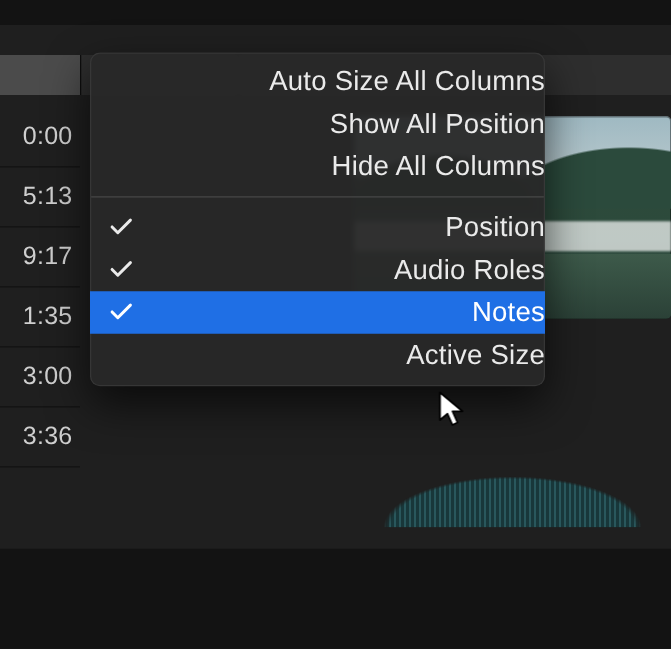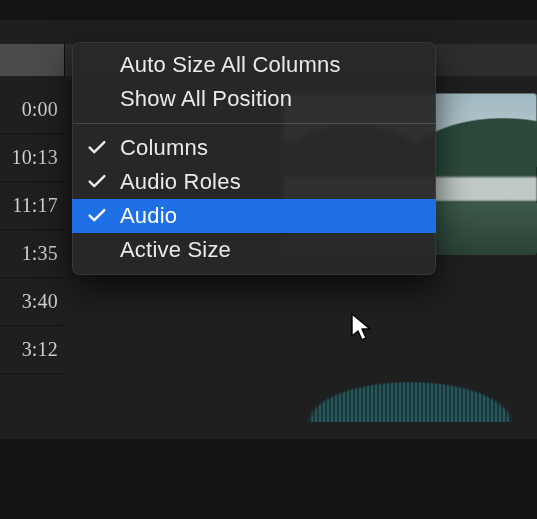--- a/index.html
+++ b/index.html
@@ -67,21 +67,20 @@
     display: flex;
     align-items: center;
     justify-content: flex-end;
     padding-right: 6px;
     box-sizing: border-box;
     color: #cfcfcf;
     font-size: 20px;
     font-weight: 300;
     letter-spacing: 0.2px;
     white-space: nowrap;
-    font-family: Liberation Serif, serif;
   }
 
   .thumb {
     position: absolute;
     left: 283px;
     top: 93px;
     width: 254px;
     height: 162px;
     border-radius: 4px;
     overflow: hidden;
@@ -165,23 +164,23 @@
     font-size: 22px;
     font-weight: 400;
     backdrop-filter: blur(2px);
   }
   .menu .item {
     position: relative;
     display: flex;
     align-items: center;
     height: 34px;
     padding-left: 48px;
-    padding-right: 18px;
     white-space: nowrap;
     letter-spacing: 0.2px;
+    justify-content: flex-end;
   }
   .menu .item.enabled { cursor: default; }
   .menu .item.hover {
     background: #1f6fe5;
     color: #ffffff;
   }
   .menu .check {
     position: absolute;
     left: 14px;
     top: 50%;
@@ -220,82 +219,85 @@
     <div class="lit"></div>
     <div class="divider" style="left:64px"></div>
     <div class="divider" style="left:190px"></div>
   </div>
 
   <div class="time-col">
     <div class="time-cell">
         <span>0:00</span>
       </div>
     <div class="time-cell">
-        <span>10:13</span>
-      </div>
-    <div class="time-cell">
-        <span>11:17</span>
+        <span>5:13</span>
+      </div>
+    <div class="time-cell">
+        <span>9:17</span>
       </div>
     <div class="time-cell">
         <span>1:35</span>
       </div>
     <div class="time-cell">
-        <span>3:40</span>
-      </div>
-    <div class="time-cell">
-        <span>3:12</span>
+        <span>3:00</span>
+      </div>
+    <div class="time-cell">
+        <span>3:36</span>
       </div>
   </div>
 
   <div class="thumb">
     <div class="mtn"></div>
     <div class="water"></div>
   </div>
 
   <div class="wave"></div>
 
   <div class="bottom-dark"></div>
 
   <div class="menu">
 
     <div class="item enabled">
       <span>Auto Size All Columns</span>
     </div>
     <div class="item enabled">
       <span>Show All Position</span>
+    </div>
+    <div class="item enabled">
+      <span>Hide All Columns</span>
     </div>
 
     <div class="sep"></div>
 
     <div class="item enabled checked">
       <span class="check">
         <svg viewBox="0 0 24 24" width="22" height="22">
             <path d="M4 12l5 5L20 6" stroke="currentColor" stroke-width="2.6" fill="none" stroke-linecap="round" stroke-linejoin="round"></path>
           </svg>
       </span>
-      <span>Columns</span>
+      <span>Position</span>
     </div>
 
 
     <div class="item enabled checked">
       <span class="check">
         <svg viewBox="0 0 24 24" width="22" height="22">
             <path d="M4 12l5 5L20 6" stroke="currentColor" stroke-width="2.6" fill="none" stroke-linecap="round" stroke-linejoin="round"></path>
           </svg>
       </span>
       <span>Audio Roles</span>
     </div>
 
     <div class="item enabled checked hover">
       <span class="check">
         <svg viewBox="0 0 24 24" width="22" height="22">
             <path d="M4 12l5 5L20 6" stroke="currentColor" stroke-width="2.6" fill="none" stroke-linecap="round" stroke-linejoin="round"></path>
           </svg>
       </span>
-      <span>Audio</span>
+      <span>Notes</span>
     </div>
 
     <div class="item enabled">
 
       <span>Active Size</span>
     </div>
 
   </div>
 
   <div class="cursor">

